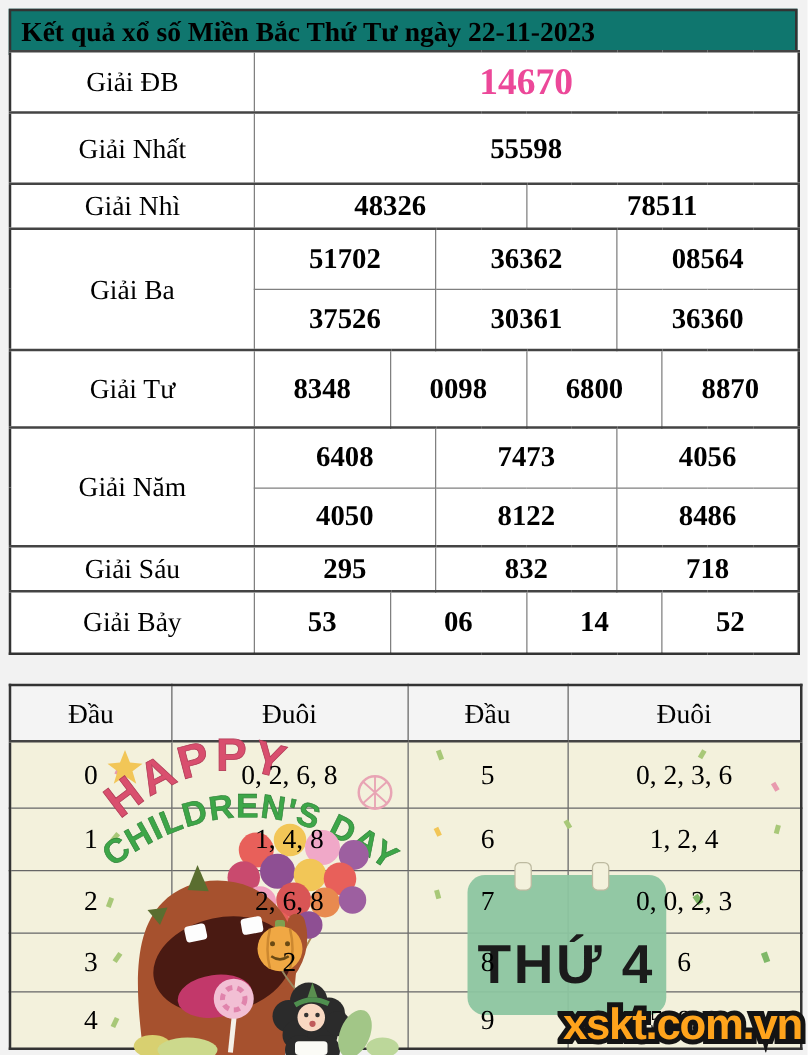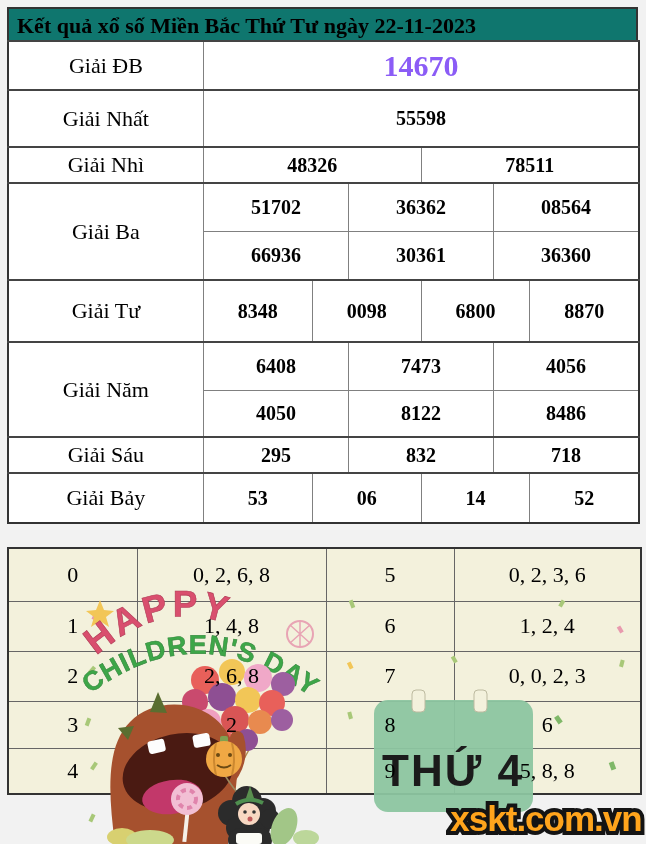--- a/index.html
+++ b/index.html
@@ -20,22 +20,22 @@
     position:absolute;left:7px;top:40px;width:633px;
     border-collapse:collapse;table-layout:fixed;background:#fff;
     border:2px solid #333;
   }
   table.results td{
     border:1px solid #808080;text-align:center;vertical-align:middle;
     padding:0;overflow:hidden;
   }
   table.results tr.gs td{border-top:2px solid #444;}
   table.results td.lbl{font-size:22px;color:#000;}
-  table.results td.val{font-weight:bold;font-size:20px;color:#000;}
-  table.results td.db{font-weight:bold;font-size:30px;color:#8b5cf6;}
+  table.results td.val{font-weight:bold;font-size:23px;color:#000;}
+  table.results td.db{font-weight:bold;font-size:30px;color:#ec4899;}
   
   table.headtail{
     position:absolute;left:7px;top:547px;width:633px;
     border-collapse:collapse;table-layout:fixed;
     border:2px solid #333;
   }
   table.headtail td,table.headtail th{
     border:1px solid #666;text-align:center;vertical-align:middle;
     font-weight:normal;padding:0;
   }
@@ -73,21 +73,21 @@
     <td class="val" colspan="6"><span>48326</span></td>
     <td class="val" colspan="6"><span>78511</span></td>
   </tr>
   <tr class="gs" style="height:48px">
     <td class="lbl" rowspan="2"><span>Giải Ba</span></td>
     <td class="val" colspan="4"><span>51702</span></td>
     <td class="val" colspan="4"><span>36362</span></td>
     <td class="val" colspan="4"><span>08564</span></td>
   </tr>
   <tr style="height:49px">
-    <td class="val" colspan="4"><span>66936</span></td>
+    <td class="val" colspan="4"><span>37526</span></td>
     <td class="val" colspan="4"><span>30361</span></td>
     <td class="val" colspan="4"><span>36360</span></td>
   </tr>
   <tr class="gs" style="height:62px">
     <td class="lbl"><span>Giải Tư</span></td>
     <td class="val" colspan="3"><span>8348</span></td>
     <td class="val" colspan="3"><span>0098</span></td>
     <td class="val" colspan="3"><span>6800</span></td>
     <td class="val" colspan="3"><span>8870</span></td>
   </tr>
@@ -119,20 +119,26 @@
   </table>
 
 <table class="headtail">
   <colgroup>
       <col style="width:129px">
       <col style="width:189px">
       <col style="width:128px">
       <col style="width:187px">
     </colgroup>
   <tbody>
+      <tr class="hdr" style="height:45px">
+    <th><span>Đầu</span></th>
+    <th><span>Đuôi</span></th>
+    <th><span>Đầu</span></th>
+    <th><span>Đuôi</span></th>
+  </tr>
   <tr class="cream" style="height:53px">
     <td><span>0</span></td>
     <td><span>0, 2, 6, 8</span></td>
     <td><span>5</span></td>
     <td><span>0, 2, 3, 6</span></td>
   </tr>
   <tr class="cream" style="height:50px">
     <td><span>1</span></td>
     <td><span>1, 4, 8</span></td>
     <td><span>6</span></td>

